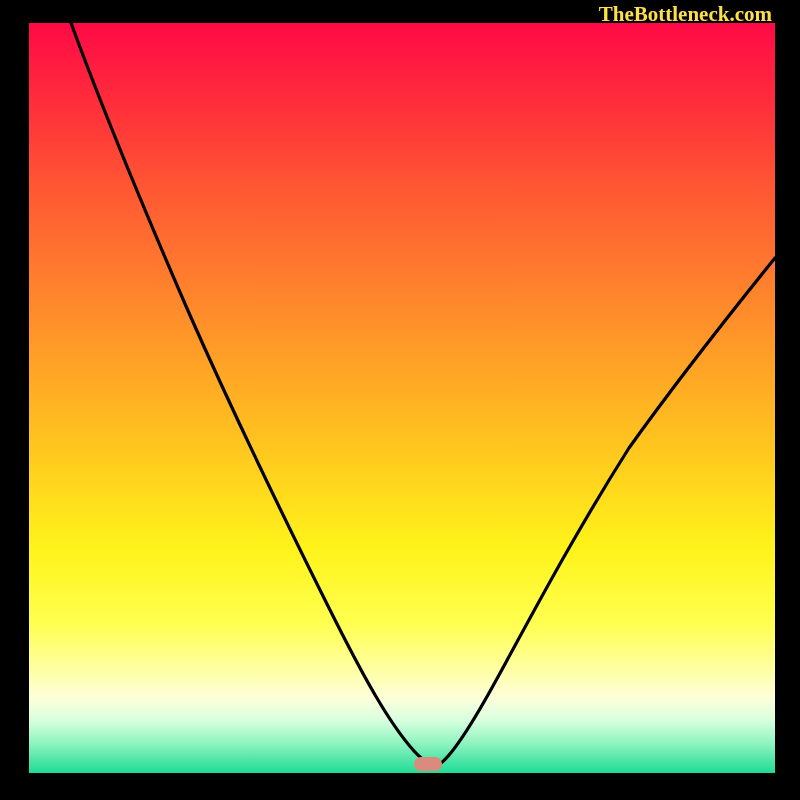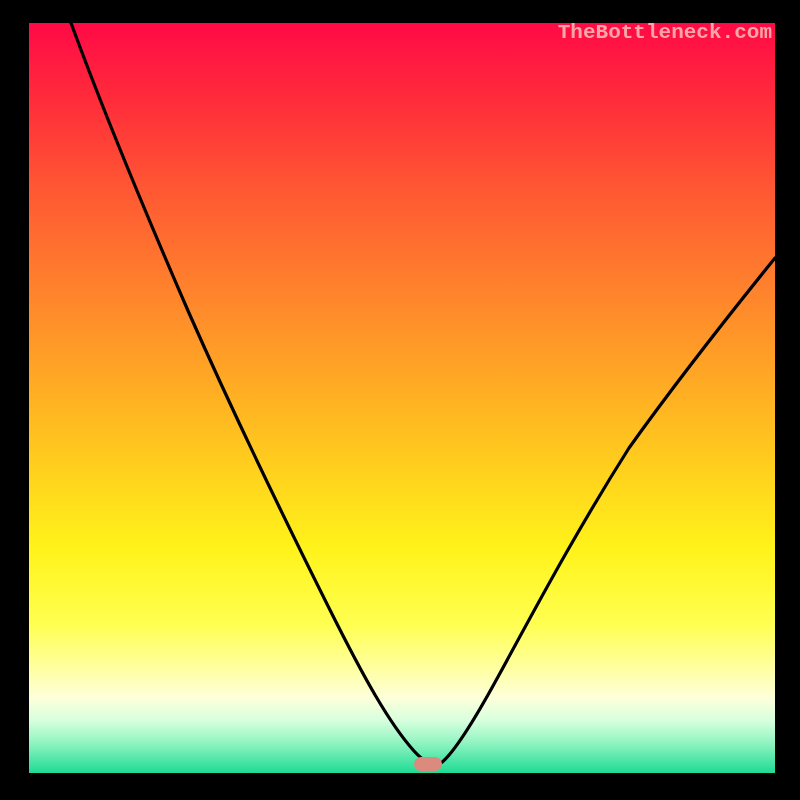--- a/index.html
+++ b/index.html
@@ -34,26 +34,25 @@
       #fdffda 90%,
       #d7ffde 93%,
       #90f4c0 96%,
       #1edb95 100%
     );
   }
   .watermark {
     position: absolute;
     top: 2px;
     right: 28px;
-    font-family: Liberation Mono, monospace;
+    font-family: Liberation Serif, serif;
     font-size: 21px;
     font-weight: bold;
-    color: #fca5a5;
+    color: #fde047;
     letter-spacing: 0px;
-    margin-top: 19px;
   }
   svg.curve {
     position: absolute;
     left: 0;
     top: 0;
   }
   .marker {
     position: absolute;
     width: 28px;
     height: 14px;

